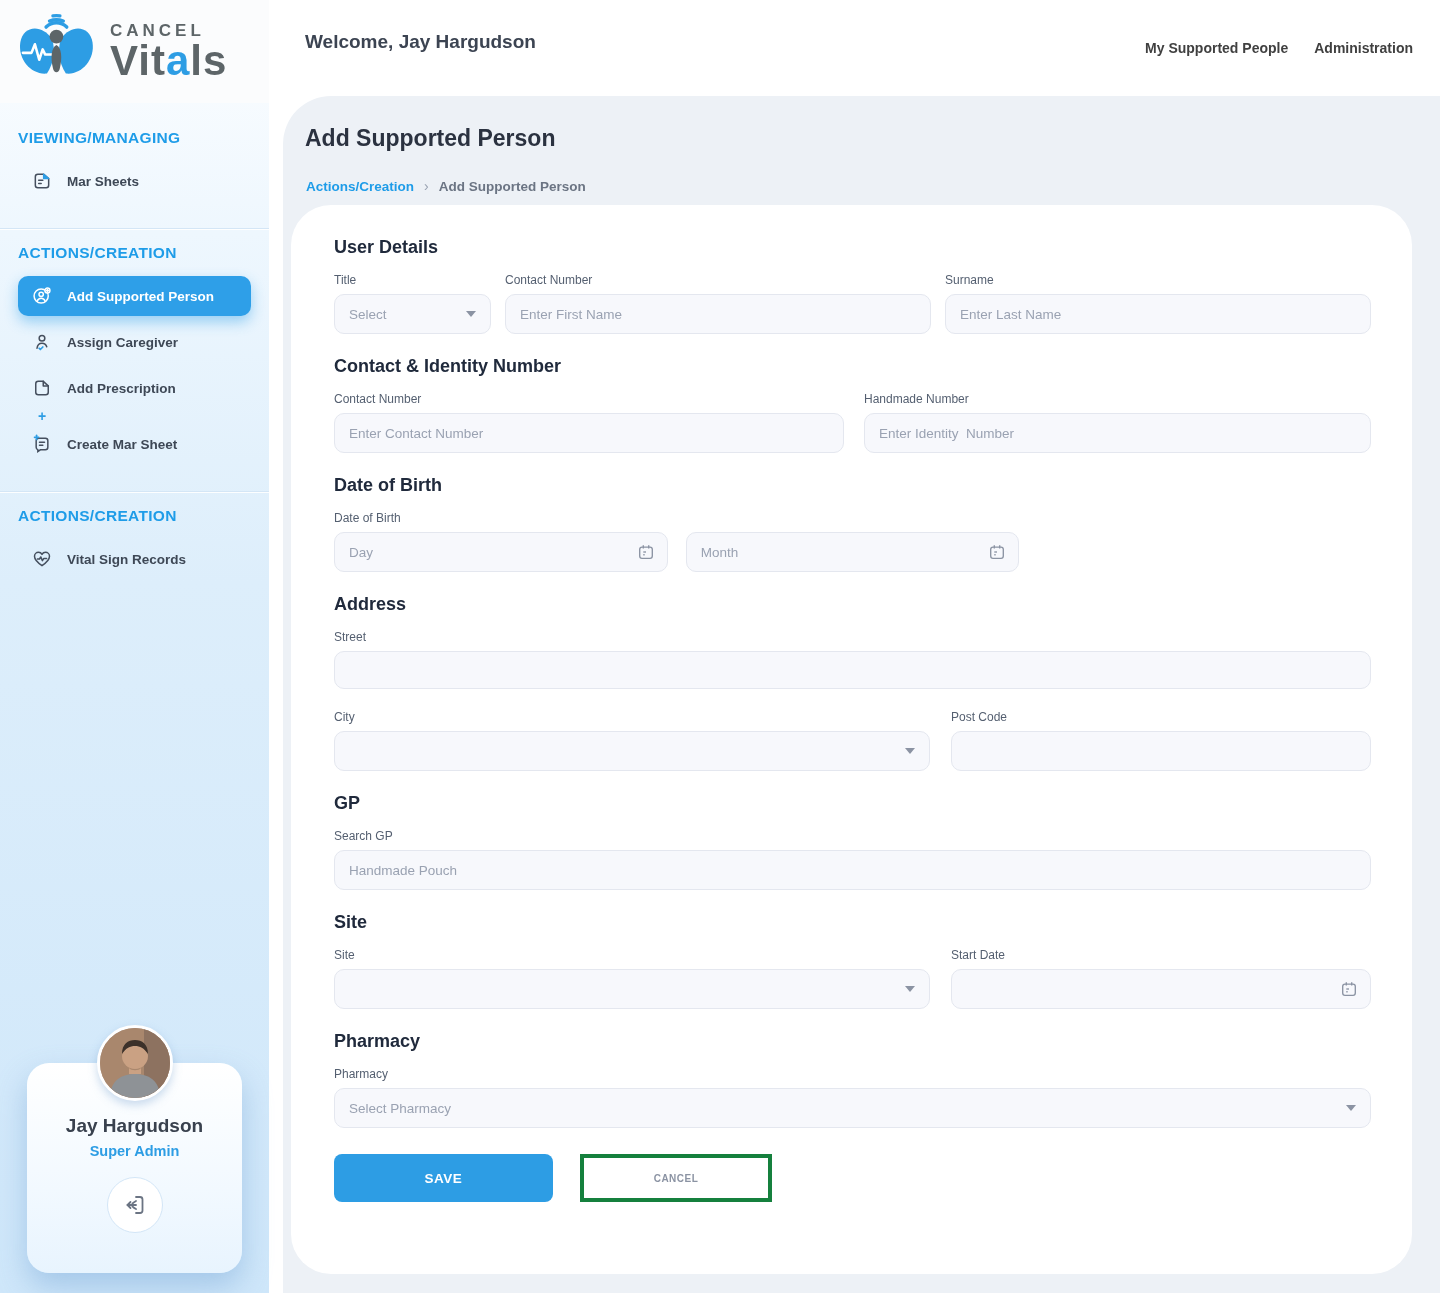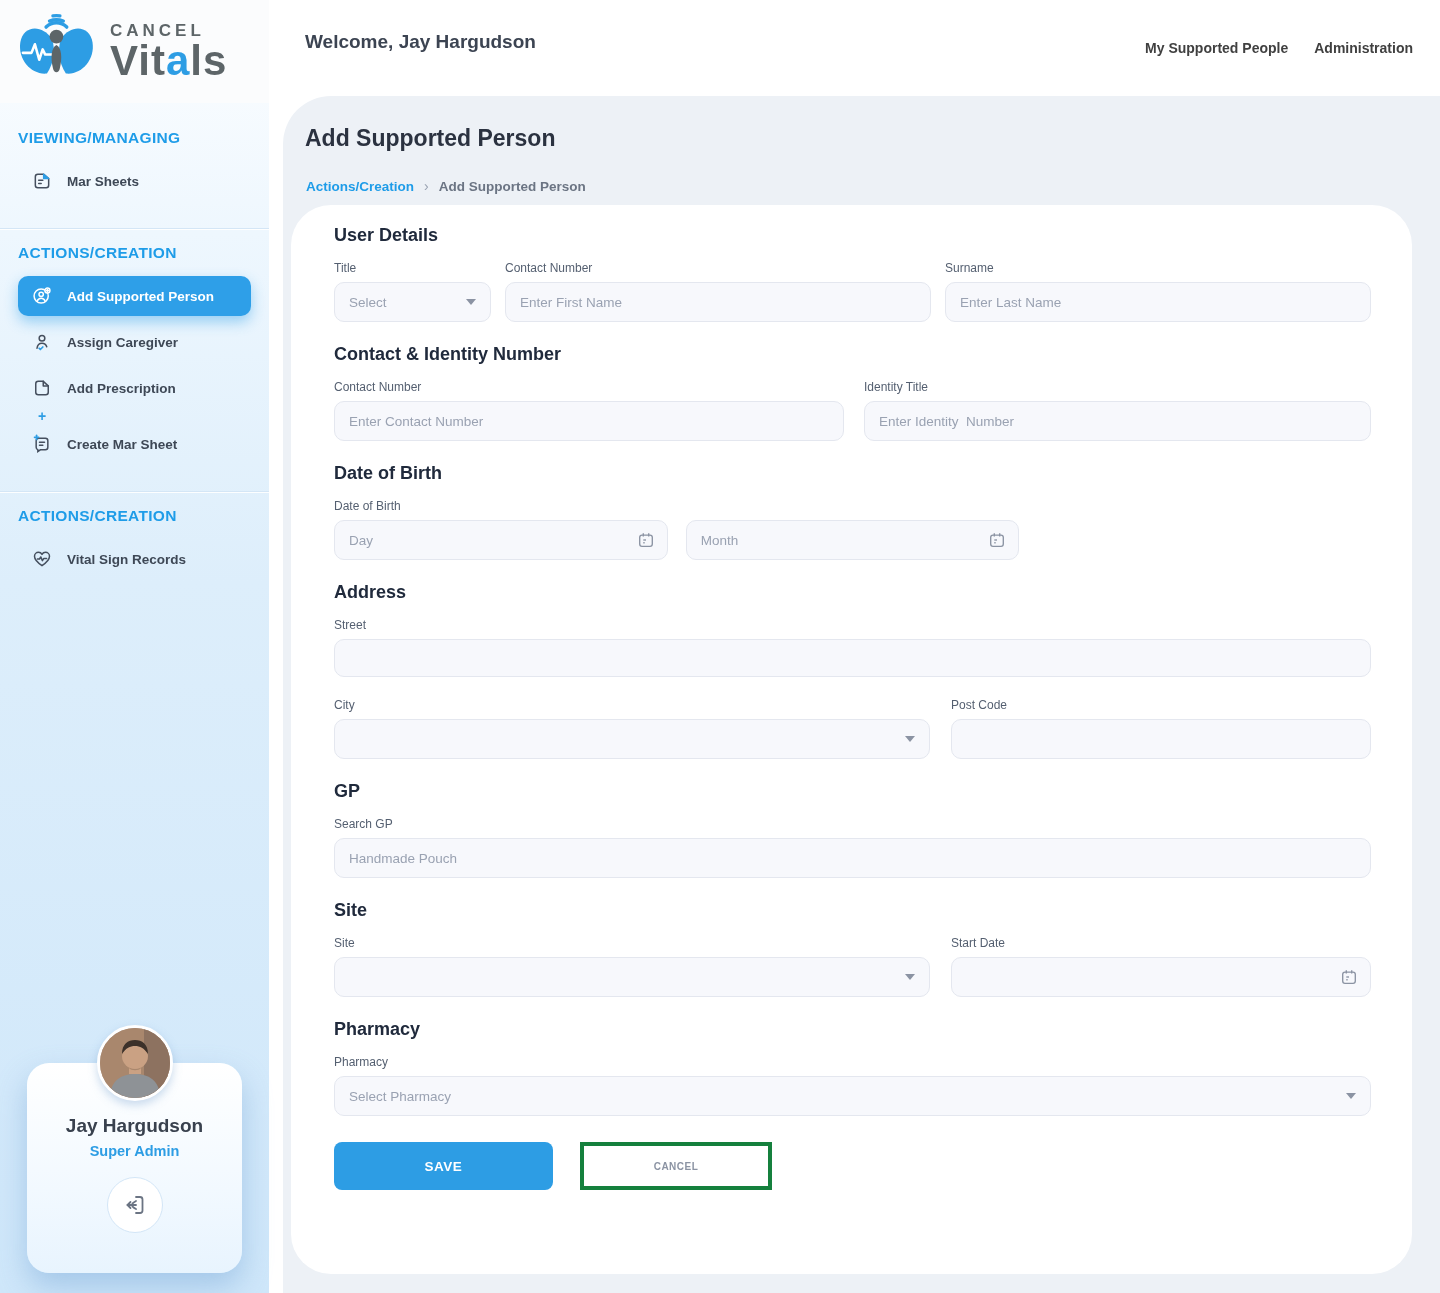--- a/index.html
+++ b/index.html
@@ -13,21 +13,21 @@
 
   
   .content-area { position:absolute; left:283px; top:96px; width:1157px; height:1197px; background:#edf1f6; border-top-left-radius:48px; z-index:1; }
   .page-title { position:absolute; left:22px; top:29px; font-size:23px; font-weight:bold; color:#2b3240; }
   .breadcrumb { position:absolute; left:23px; top:82px; display:flex; align-items:center; gap:10px; font-size:13.5px; }
   .crumb-link { color:#1e9ce8; font-weight:bold; cursor:pointer; }
   .crumb-sep { color:#9aa3b2; font-size:14px; }
   .crumb-current { color:#6b7483; font-weight:600; }
 
   
-  .card { position:absolute; left:8px; top:109px; width:1121px; height:1069px; background:#ffffff; border-radius:40px; padding:20px 41px 40px 43px; overflow:hidden; }
+  .card { position:absolute; left:8px; top:109px; width:1121px; height:1069px; background:#ffffff; border-radius:40px; padding:32px 41px 40px 43px; overflow:hidden; }
   .section-h { font-size:18px; font-weight:bold; color:#202a3c; margin:22px 0 14px; line-height:21px; }
   .section-h.first { margin-top:0; }
   .f-label { display:block; font-size:12px; color:#545f70; margin-bottom:6px; line-height:16px; }
   .inp, .sel { width:100%; height:40px; background:#f7f8fc; border:1px solid #e4e7ef; border-radius:10px; font-family:"Liberation Sans",sans-serif; font-size:13.5px; color:#3c4452; padding:0 14px; outline:none; }
   .inp::placeholder { color:#9aa2b2; }
   .sel { display:flex; align-items:center; justify-content:space-between; cursor:pointer; }
   .sel .ph { color:#9aa2b2; }
   .caret { width:0; height:0; border-left:5px solid transparent; border-right:5px solid transparent; border-top:6px solid #8b93a3; flex:0 0 auto; }
   .with-icon { position:relative; }
   .with-icon .inp { padding-right:40px; }
@@ -111,21 +111,21 @@
     </div>
 
     
     <div class="section-h">Contact &amp; Identity Number</div>
     <div class="row row-2">
       <div>
         <label class="f-label">Contact Number</label>
         <input class="inp" type="text" placeholder="Enter Contact Number" style="">
       </div>
       <div>
-        <label class="f-label">Identity  Title</label>
+        <label class="f-label">Handmade  Number</label>
         <input class="inp" type="text" placeholder="Enter Identity  Number" style="">
       </div>
     </div>
 
     
     <div class="section-h">Date of Birth</div>
     <label class="f-label">Date of Birth</label>
     <div class="row row-3">
       <div class="with-icon">
         <input class="inp" type="text" placeholder="Day" style="">

